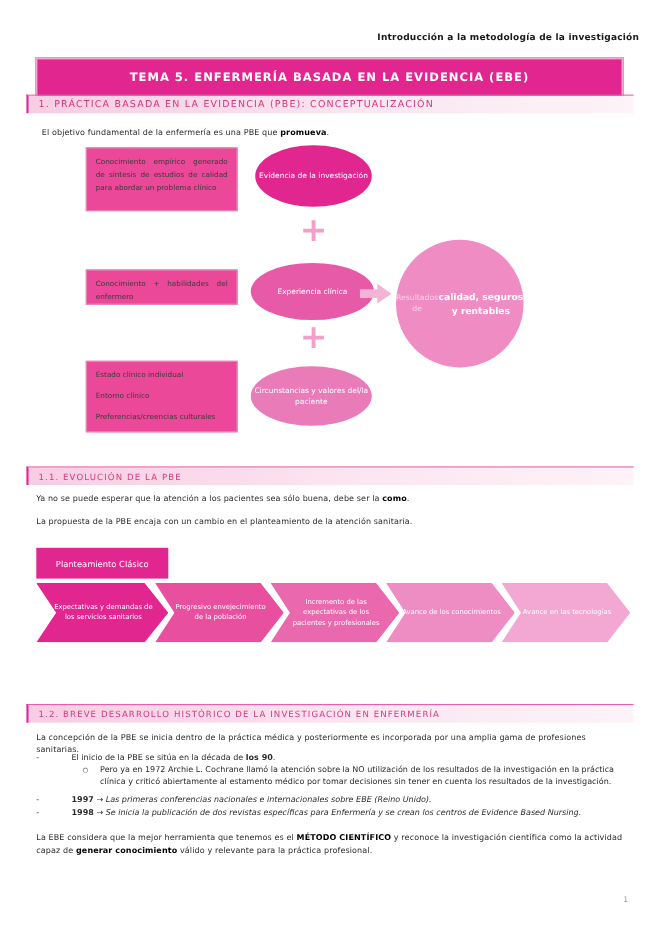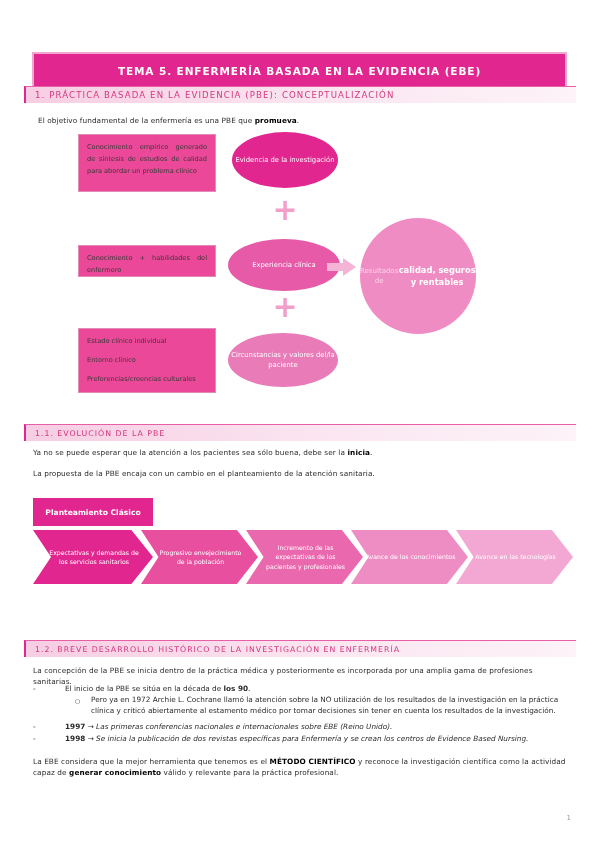--- a/index.html
+++ b/index.html
@@ -112,21 +112,21 @@
 
   .arrow-right {
     position:absolute; left: 327px; top: 128px; width: 30px; height: 18px;
   }
 
   
   .flow { position:absolute; left: 0; top: 498px; width:599px; height: 130px; }
   .classic-badge {
     position:absolute; left:33px; top:0; width:120px; height:28px;
     background:#e2268f; color:#fff; display:flex; align-items:center;
-    justify-content:center; font-size:7.6px; font-weight:700;
+    justify-content:center; font-size:7.6px; font-weight:400;
   }
   .chev {
     position:absolute; top: 32px; height: 54px;
     display:flex; align-items:center; justify-content:center;
     text-align:center; color:#fff; font-size:6.2px; line-height:1.5;
     clip-path: polygon(0 0, 82% 0, 100% 50%, 82% 100%, 0 100%, 15% 50%);
     padding-left: 14px; padding-right: 12px;
   }
   .pbe-badge {
     position:absolute; left:462px; top: 96px; width:105px; height:27px;
@@ -137,20 +137,21 @@
   .page-num {
     position:absolute; right: 28px; bottom: 26px;
     font-size: 7px; color:#9a9a9a;
   }
 </style>
 </head>
 <body>
 
 <div class="page">
 
+  <div class="doc-header">Introducción a la metodología de la investigación</div>
 
   <div class="title-bar">
     <span>TEMA 5. ENFERMERÍA BASADA EN LA EVIDENCIA (EBE)</span>
   </div>
 
   <div class="sec-bar" id="sec1">
     <span>1.   PRÁCTICA BASADA EN LA EVIDENCIA (PBE): CONCEPTUALIZACIÓN</span>
   </div>
 
   <div class="para" id="p-intro">
@@ -184,21 +185,21 @@
       <div class="lite">Resultados de</div>
       <div class="bold">calidad, seguros y rentables</div>
     </div>
   </div>
 
   <div class="sec-bar sub" id="sec11">
     <span>1.1.  EVOLUCIÓN DE LA PBE</span>
   </div>
 
   <div class="para" id="p-ev1">
-    <span>Ya no se puede esperar que la atención a los pacientes sea sólo buena, debe ser la </span><b>inicia</b><span>.</span>
+    <span>Ya no se puede esperar que la atención a los pacientes sea sólo buena, debe ser la </span><b>como</b><span>.</span>
   </div>
   <div class="para" id="p-ev2">La propuesta de la PBE encaja con un cambio en el planteamiento de la atención sanitaria.</div>
 
   <div class="flow">
     <div class="classic-badge">Planteamiento Clásico</div>
     <div id="chev-holder">
         <div class="chev" style="left: 33px; width: 120px; background: rgb(226, 38, 143);">Expectativas y demandas de los servicios sanitarios</div>
         <div class="chev" style="left: 141px; width: 117px; background: rgb(232, 80, 159);">Progresivo envejecimiento de la población</div>
         <div class="chev" style="left: 246px; width: 117px; background: rgb(234, 104, 173);">Incremento de las expectativas de los pacientes y profesionales</div>
         <div class="chev" style="left: 351px; width: 117px; background: rgb(238, 141, 195);">Avance de los conocimientos</div>

